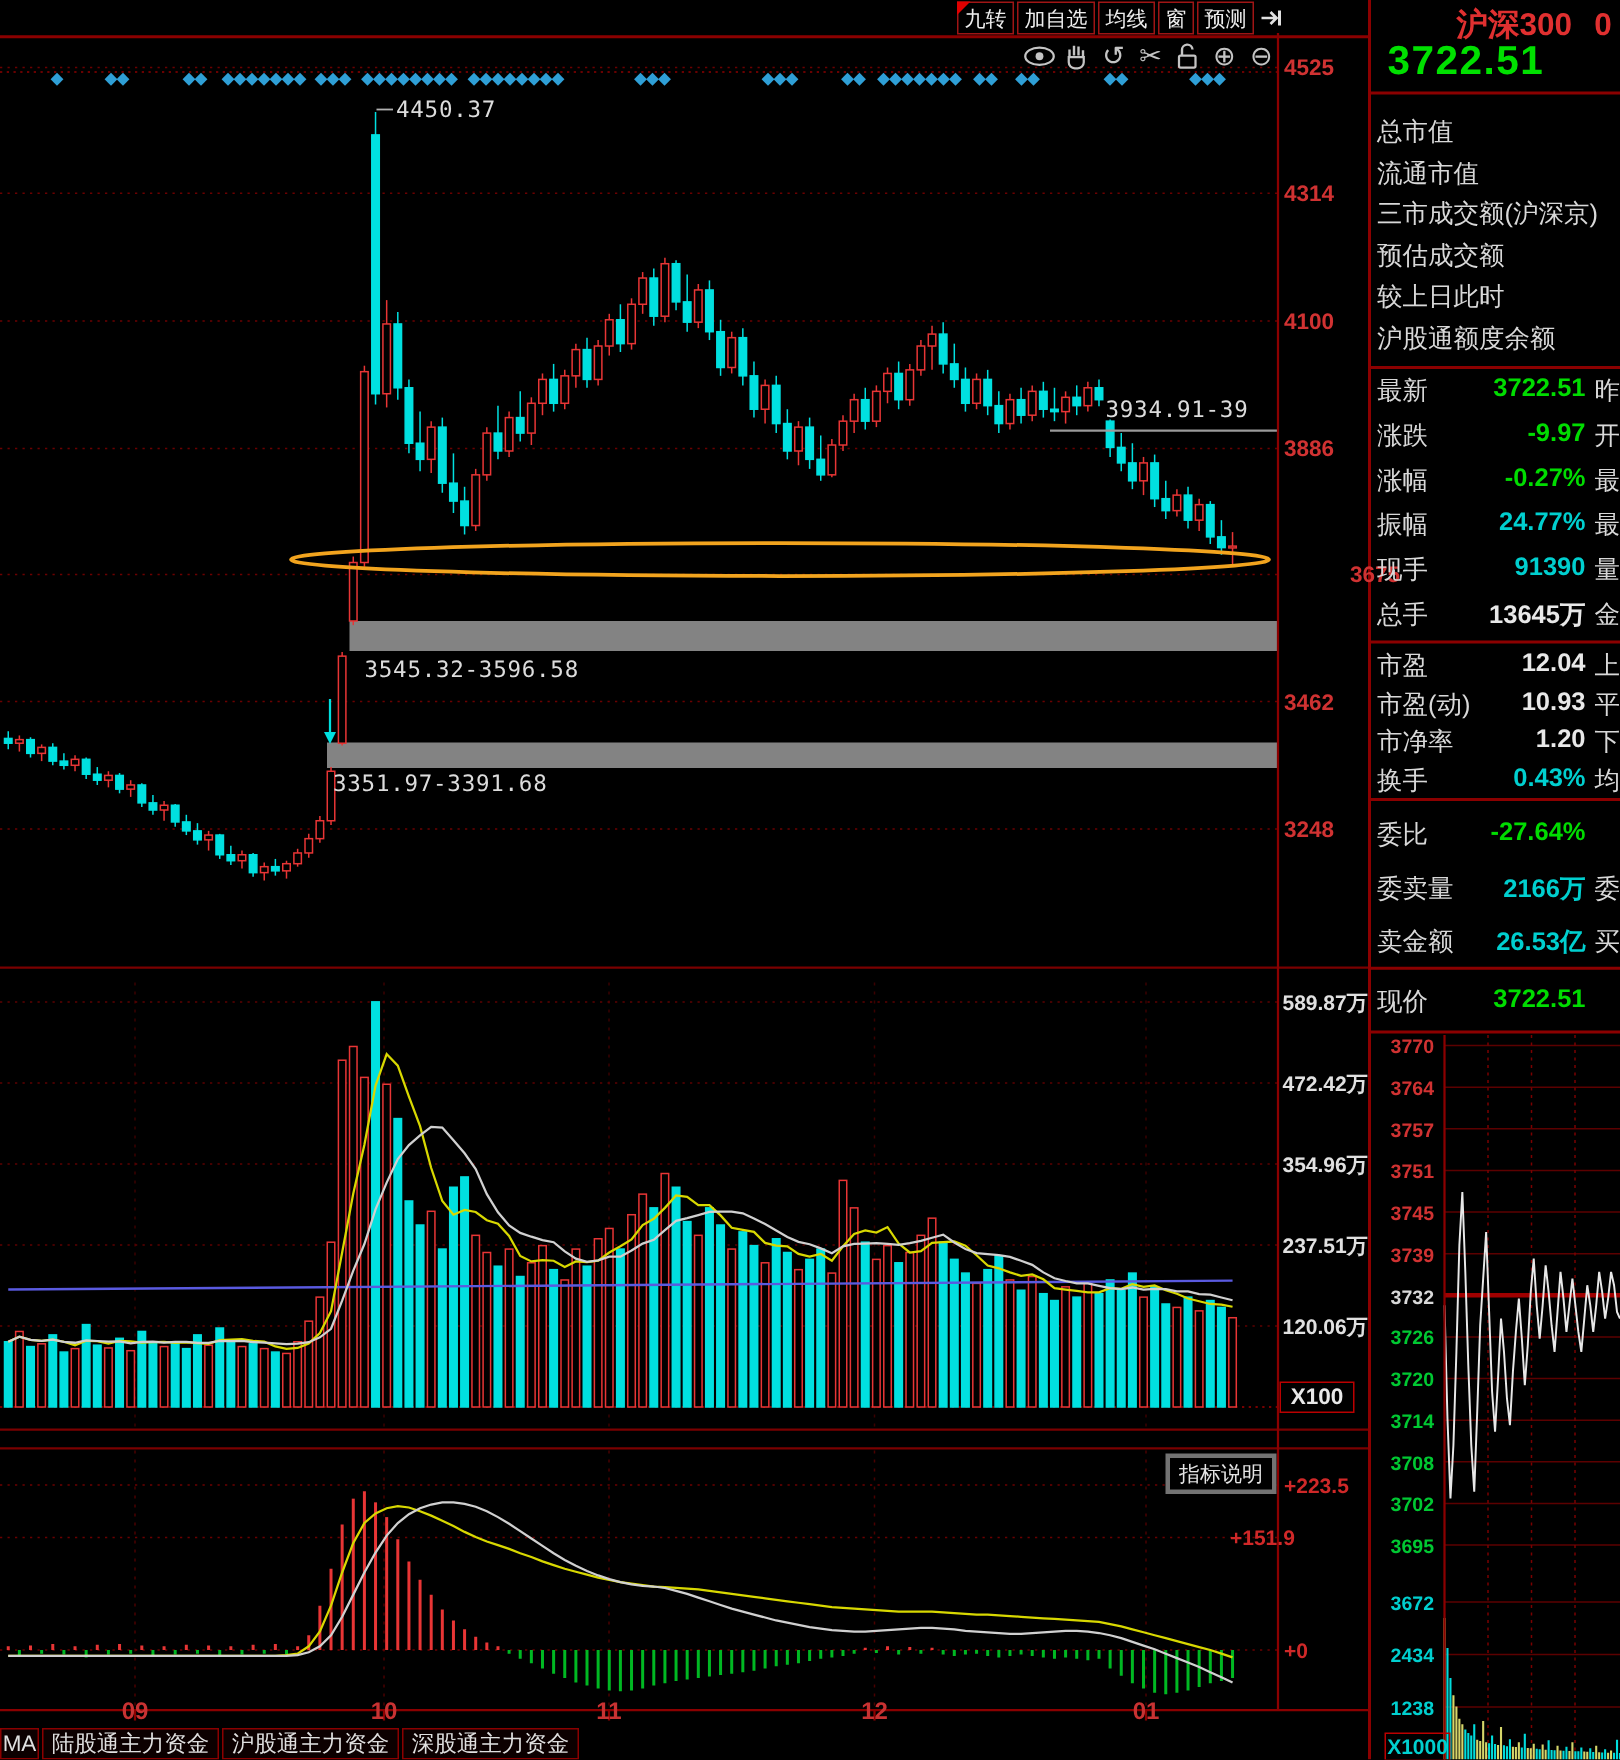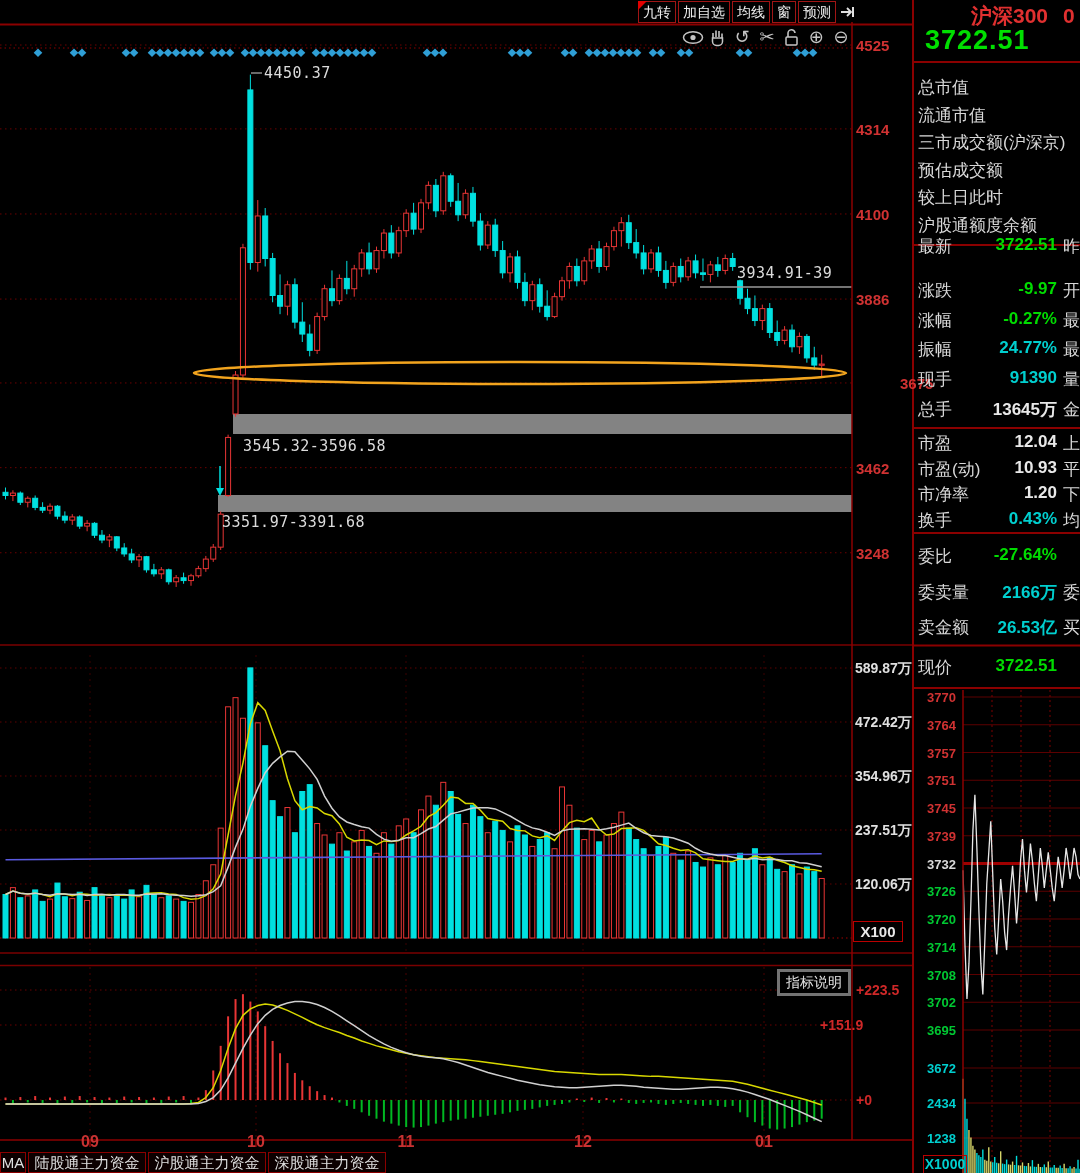--- a/index.html
+++ b/index.html
@@ -808,21 +808,21 @@
     </div>
     <div class="rp-row" data-interactable="false" style="top: 158.5px;">
       <span class="lbl" data-interactable="false">预估成交额</span>
     </div>
     <div class="rp-row" data-interactable="false" style="top: 186px;">
       <span class="lbl" data-interactable="false">较上日此时</span>
     </div>
     <div class="rp-row" data-interactable="false" style="top: 213.5px;">
       <span class="lbl" data-interactable="false">沪股通额度余额</span>
     </div>
-    <div class="rp-row" data-interactable="false" style="top: 235px;">
+    <div class="rp-row" data-interactable="false" style="top: 249px;">
       <span class="lbl" data-interactable="false">最新</span>
       <span class="val c-green" data-interactable="false">3722.51</span>
       <span class="nxt" data-interactable="false">昨</span>
     </div>
     <div class="rp-row" data-interactable="false" style="top: 278.8px;">
       <span class="lbl" data-interactable="false">涨跌</span>
       <span class="val c-green" data-interactable="false">-9.97</span>
       <span class="nxt" data-interactable="false">开</span>
     </div>
     <div class="rp-row" data-interactable="false" style="top: 308.6px;">

